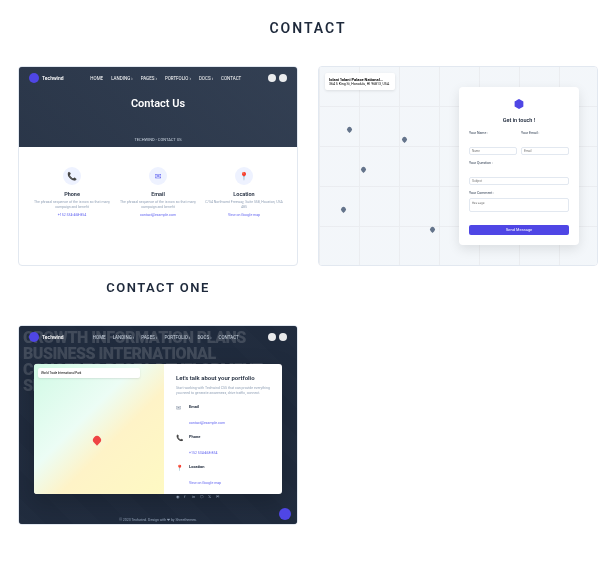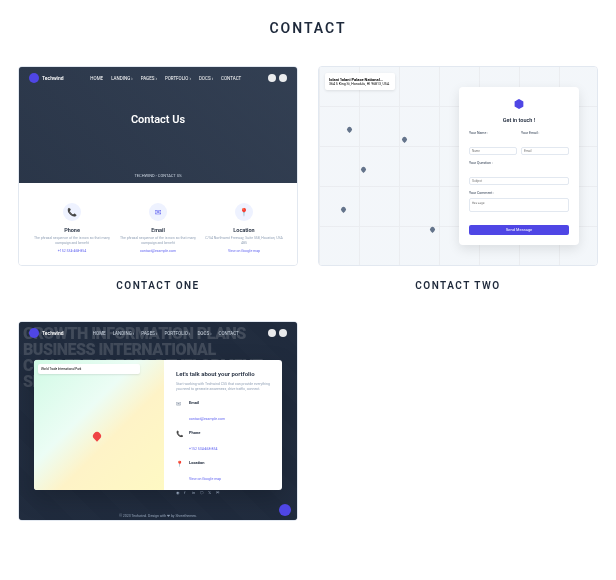--- a/index.html
+++ b/index.html
@@ -1,24 +1,24 @@
 <!DOCTYPE html>
 <html><head>
 <meta charset="utf-8">
 <style>
 *{margin:0;padding:0;box-sizing:border-box}
 body{font-family:-apple-system,BlinkMacSystemFont,"Segoe UI",Roboto,sans-serif;background:#fff;width:616px;padding:20px 18px}
 .section-title{text-align:center;font-size:14px;font-weight:600;letter-spacing:2px;color:#1e293b;margin-bottom:30px}
 .grid{display:flex;flex-wrap:wrap;gap:20px}
 .item{width:280px;margin-bottom:10px}
 .thumb{width:280px;height:200px;border:1px solid #e2e8f0;border-radius:4px;overflow:hidden;position:relative;background:#fff}
-.caption{text-align:center;font-size:10px;font-weight:600;letter-spacing:1.5px;color:#1e293b;margin-top:14px}
-
-
-.c1-hero{height:116px;background:linear-gradient(rgba(30,41,59,.7),rgba(30,41,59,.7)),linear-gradient(45deg,#475569,#64748b);position:relative}
+.caption{text-align:center;font-size:13px;font-weight:600;letter-spacing:1.5px;color:#1e293b;margin-top:14px}
+
+
+.c1-hero{height:80px;background:linear-gradient(rgba(30,41,59,.7),rgba(30,41,59,.7)),linear-gradient(45deg,#475569,#64748b);position:relative}
 .c1-nav{display:flex;justify-content:space-between;align-items:center;padding:6px 10px;font-size:5px;color:#fff}
 .c1-brand{display:flex;align-items:center;gap:3px;font-weight:600}
 .c1-brand-icon{width:10px;height:10px;background:#4f46e5;border-radius:50%}
 .c1-menu{display:flex;gap:8px;font-size:4.5px}
 .c1-dots{display:flex;gap:3px}
 .c1-dot{width:8px;height:8px;background:rgba(255,255,255,.9);border-radius:50%}
 .c1-title{position:absolute;top:45%;left:50%;transform:translate(-50%,-50%);color:#fff;font-size:11px;font-weight:600}
 .c1-crumb{position:absolute;bottom:5px;left:50%;transform:translateX(-50%);color:#cbd5e1;font-size:4px}
 .c1-body{height:100px;background:#fff;display:flex;justify-content:space-around;padding:20px 10px}
 .c1-card{text-align:center;width:80px}
@@ -141,21 +141,20 @@
       <div class="c2-row">
         <div class="c2-field"><label class="c2-flabel">Your Name :</label><input class="c2-input" placeholder="Name" style=""></div>
         <div class="c2-field"><label class="c2-flabel">Your Email :</label><input class="c2-input" placeholder="Email" style=""></div>
       </div>
       <div class="c2-field" style="margin-bottom:5px"><label class="c2-flabel">Your Question :</label><input class="c2-input" placeholder="Subject" style=""></div>
       <div class="c2-field"><label class="c2-flabel">Your Comment :</label><textarea class="c2-ta" placeholder="Message" style=""></textarea></div>
       <button class="c2-btn">Send Message</button>
     </div>
   </div>
 </div>
-<div class="caption">CONTACT TWO</div>
 </div>
 
 <div class="item">
 <div class="thumb">
   <div class="c3">
     <div class="c3-words">GROWTH INFORMATION PLANS BUSINESS INTERNATIONAL CONCEPTS RESEA DEVELOPMENT SHAR TEAMWORK VISION</div>
     <div class="c3-nav">
       <div class="c3-brand">
               <span class="c1-brand-icon"></span>
               <span>Techwind</span>

